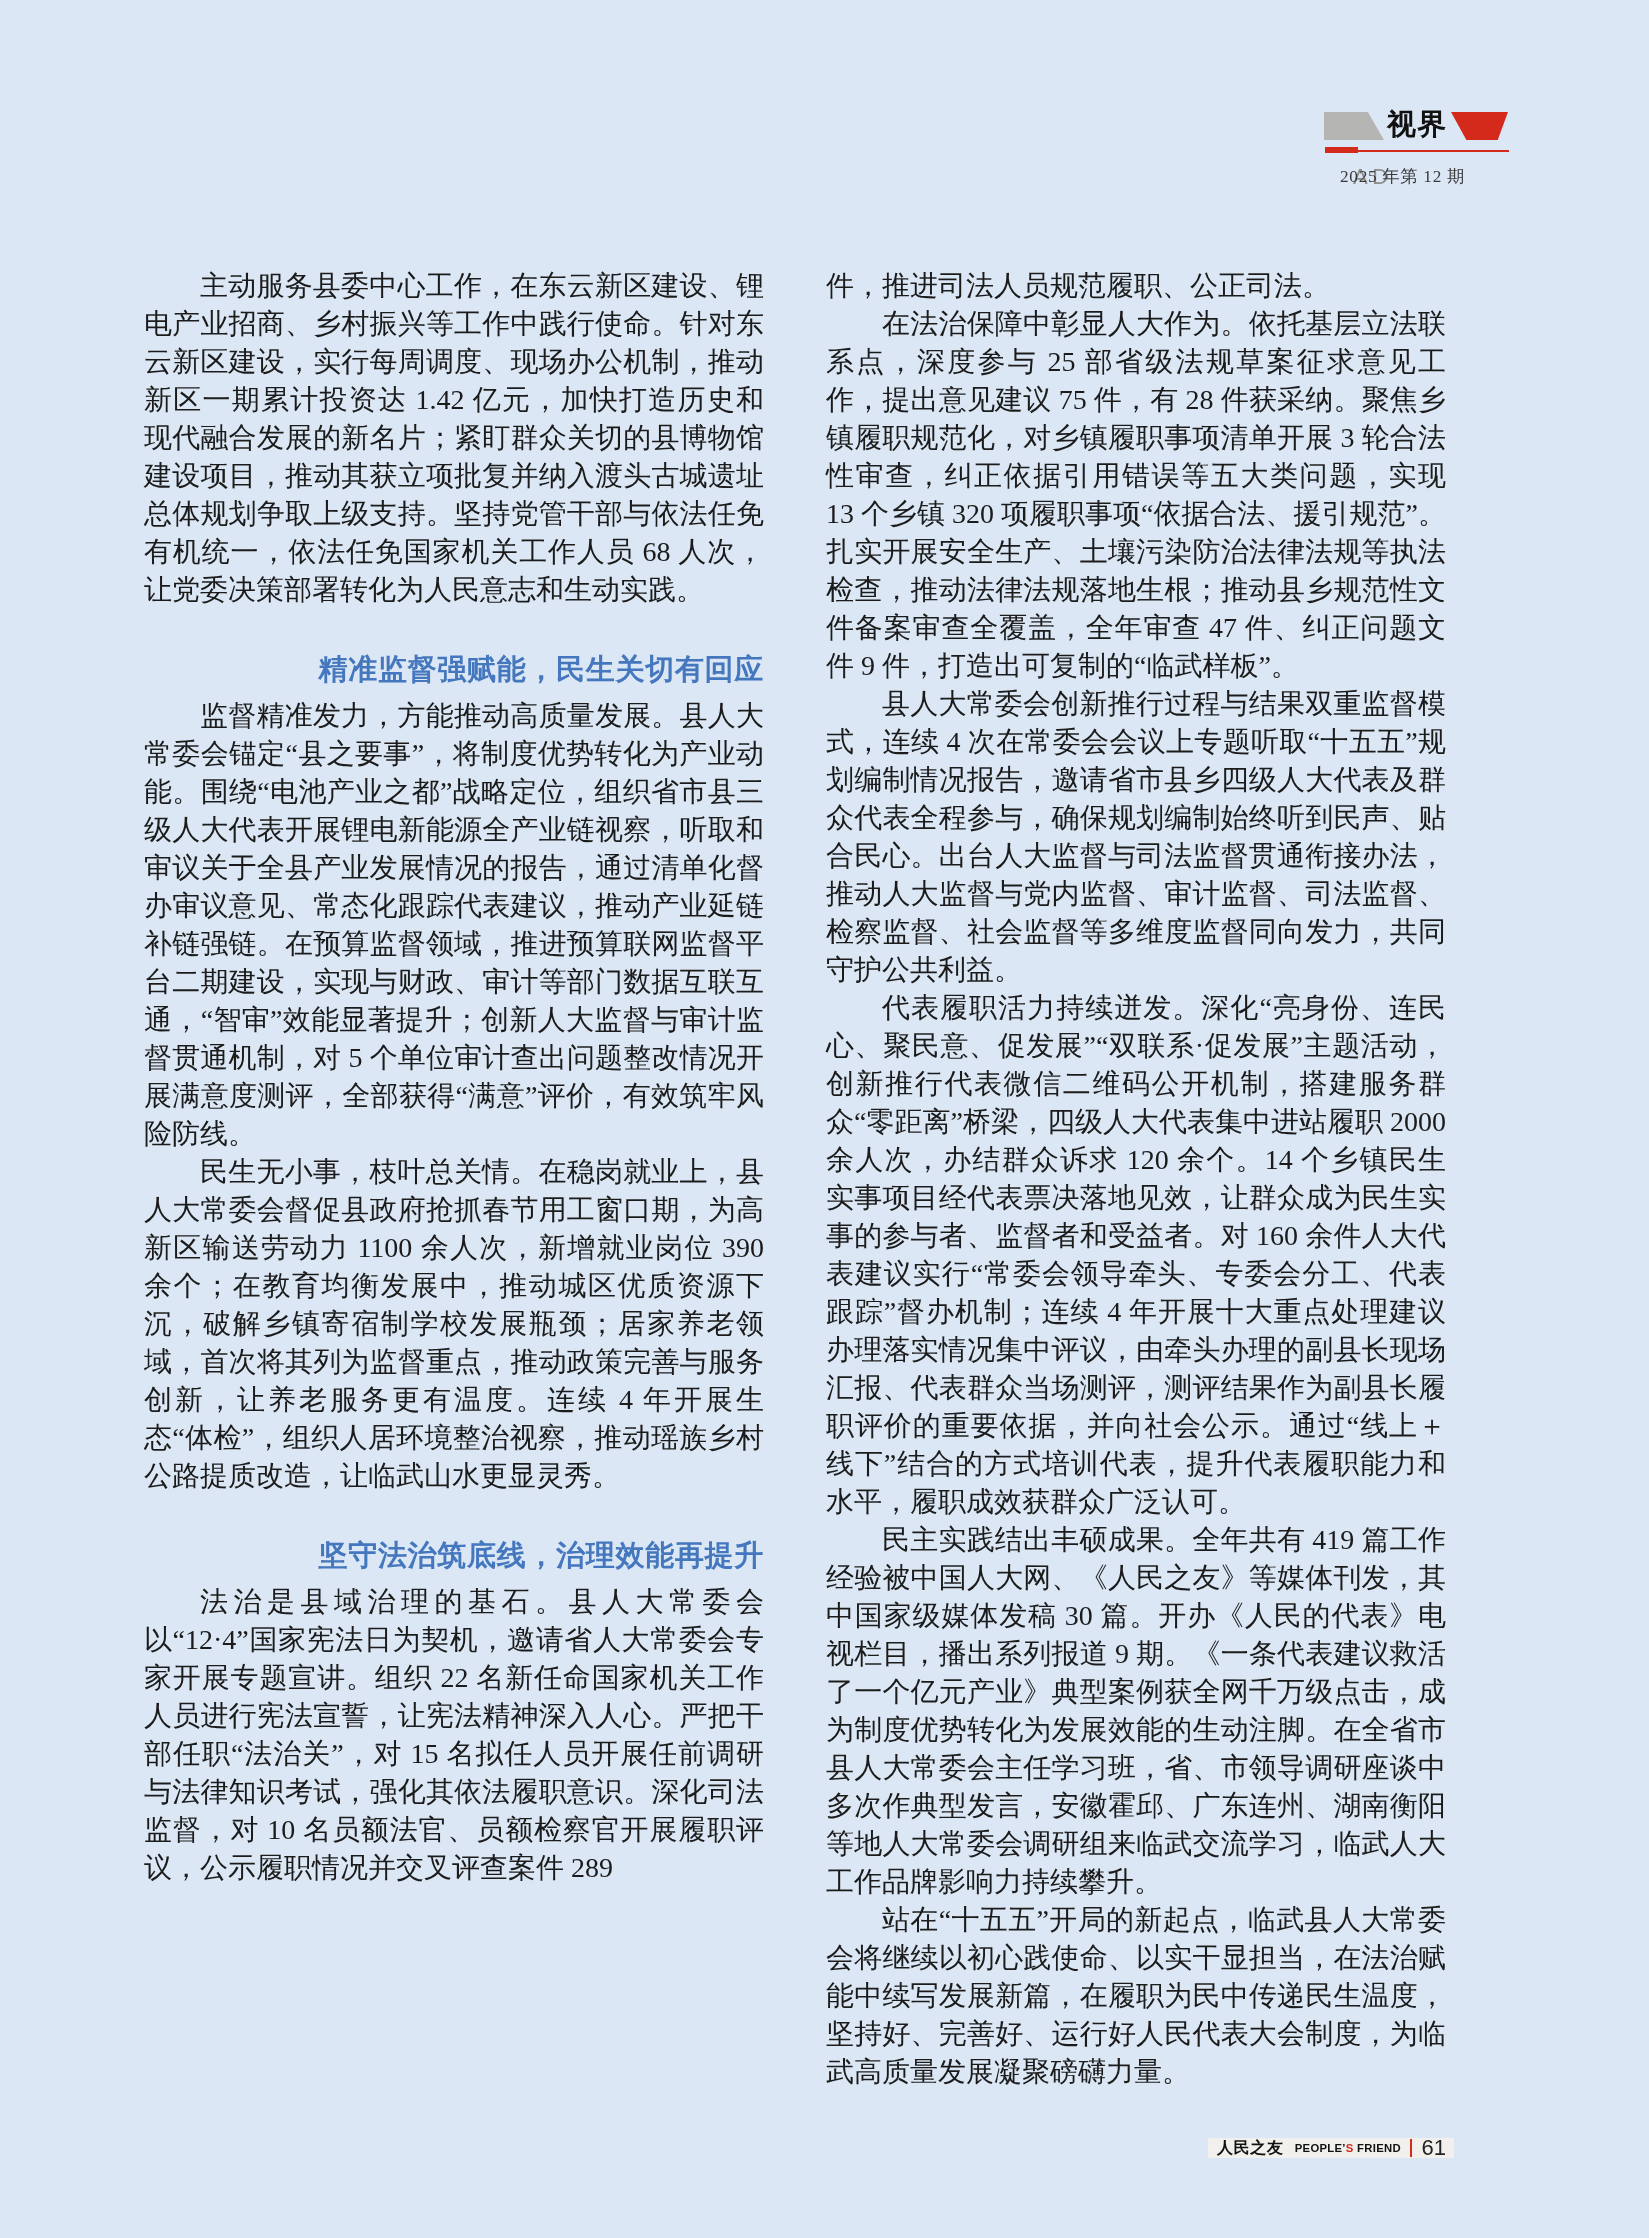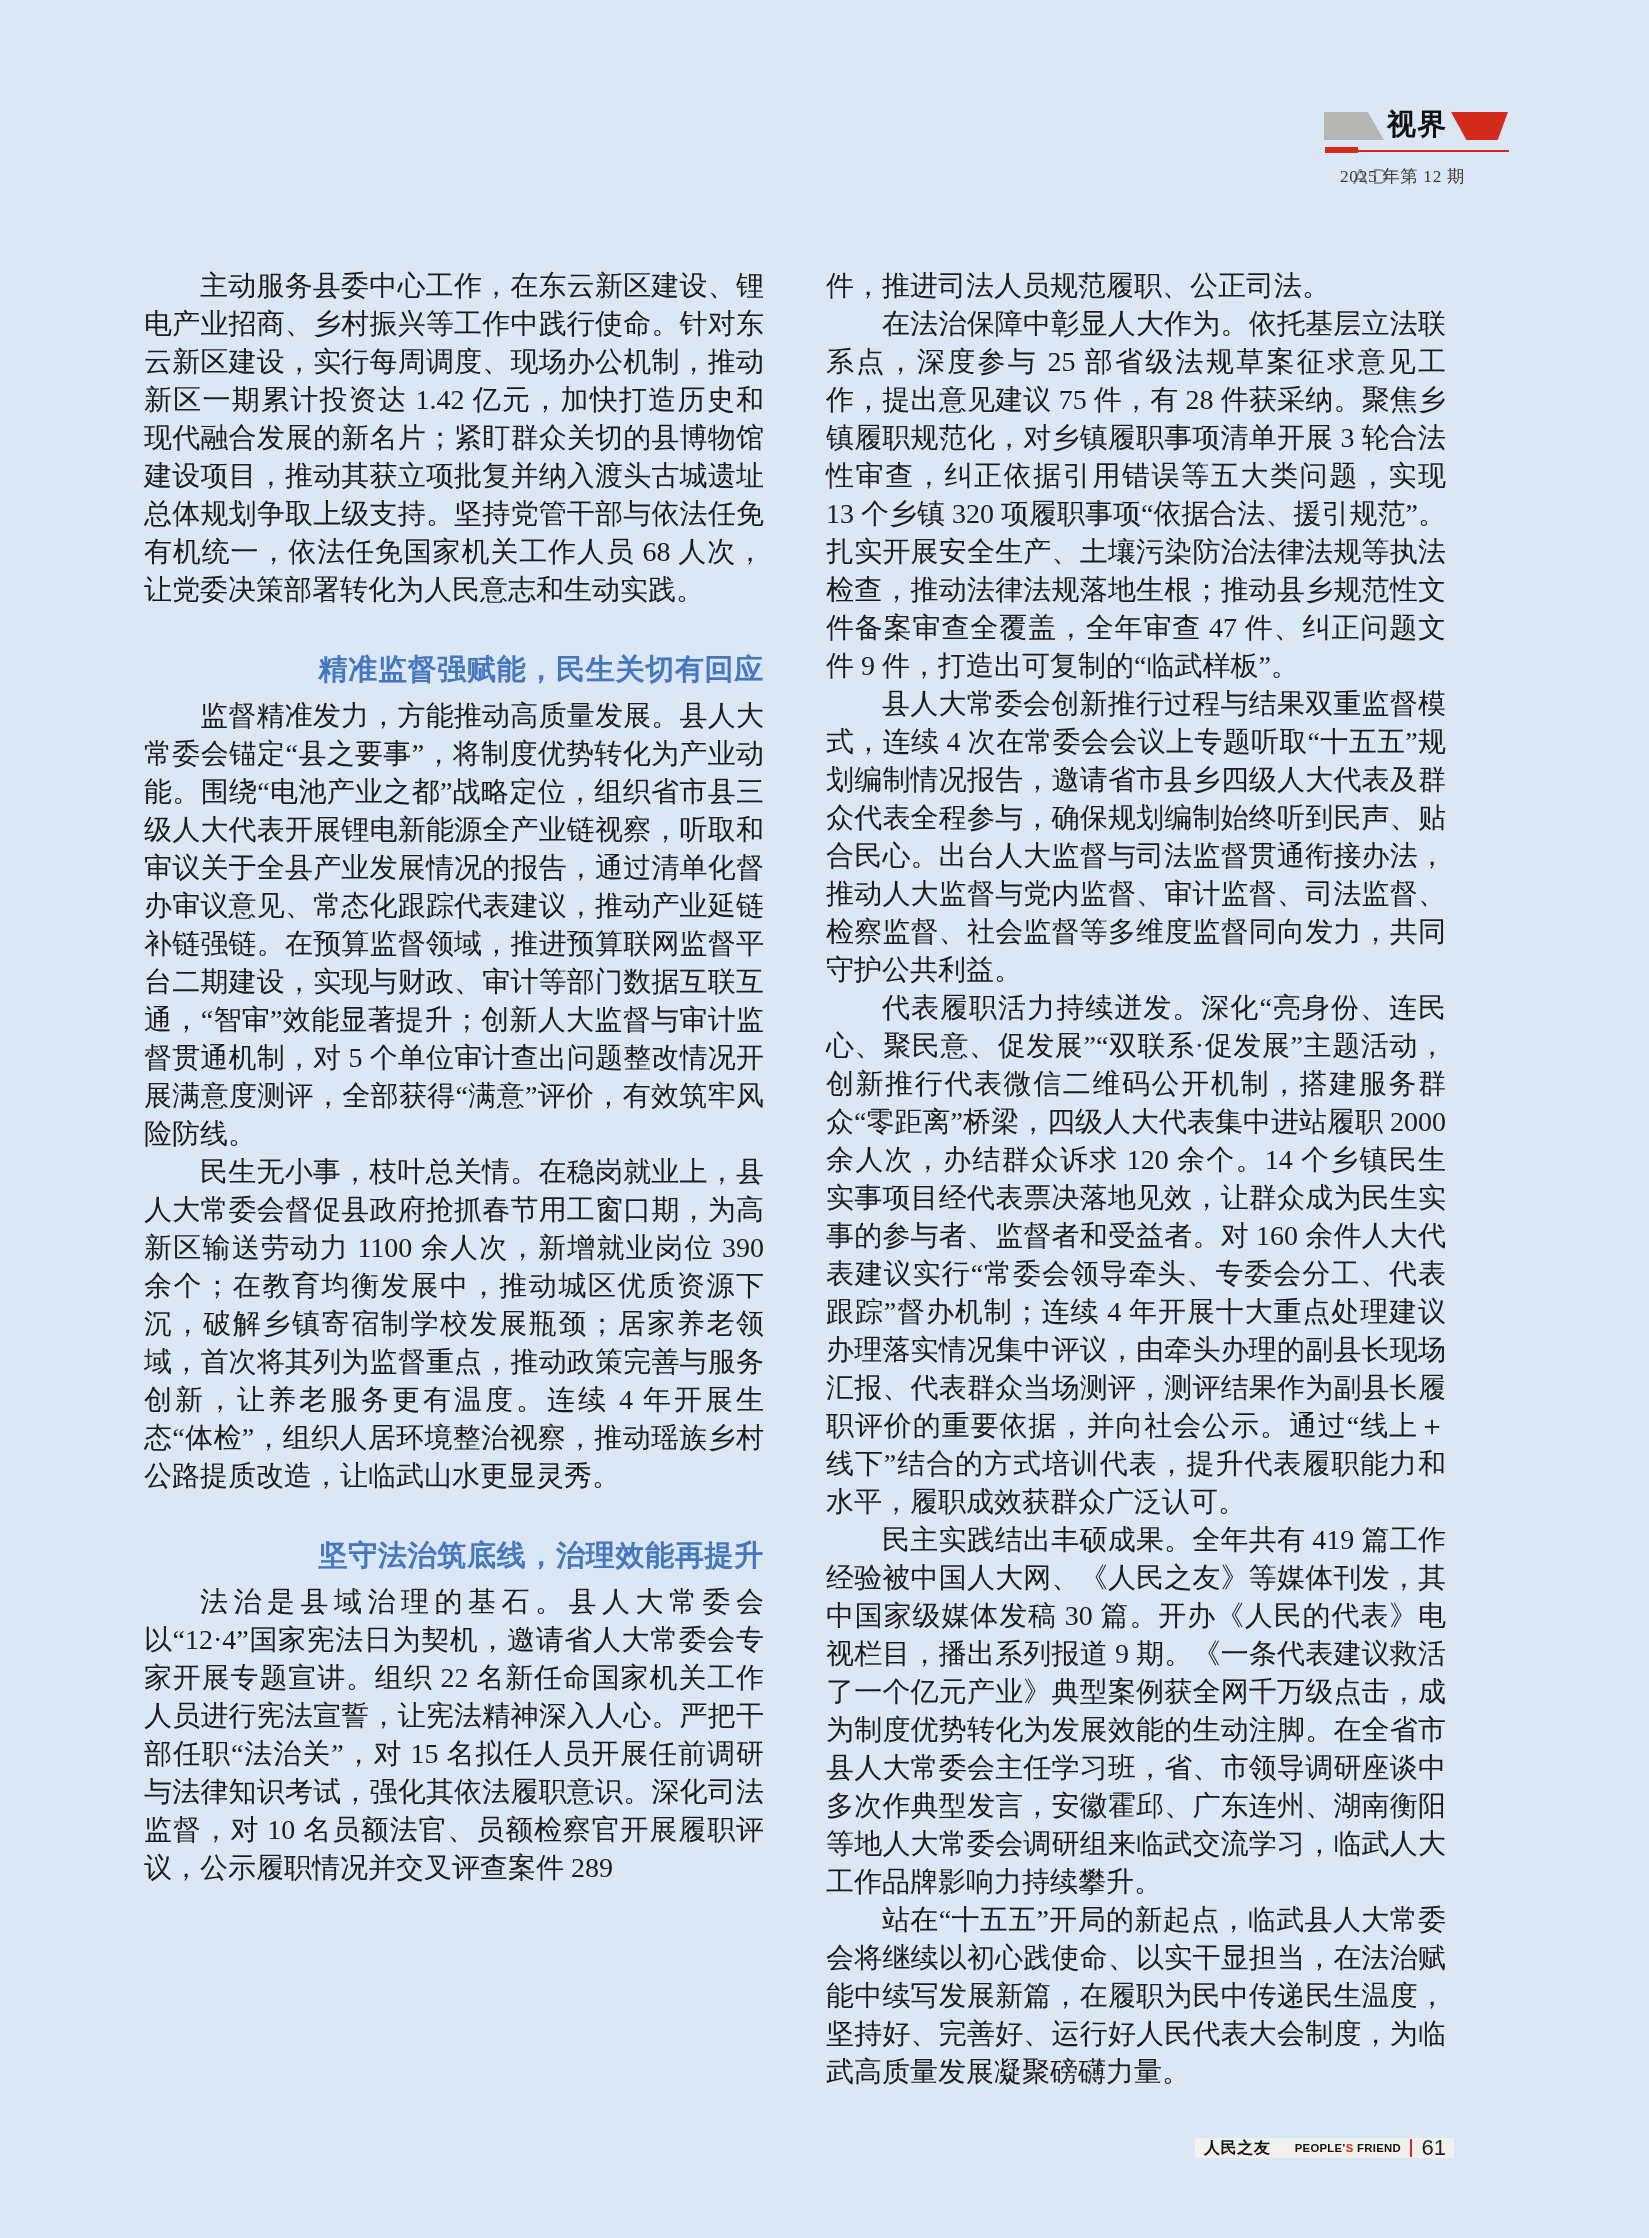--- a/index.html
+++ b/index.html
@@ -77,21 +77,21 @@
     position:absolute;right:195px;top:2138px;height:20px;
     background:var(--footer-bg);
     display:flex;align-items:center;
     padding:0 8px 0 9.3px;white-space:nowrap;
   }
   .footer-cn{
     font-size:16px;color:#111;letter-spacing:0.7px;
     font-family:"Liberation Serif","DejaVu Serif",serif;font-weight:700;
   }
   .footer-en{
-    margin-left:24px;
+    margin-left:11px;
     font-family:"Liberation Sans","DejaVu Sans",sans-serif;
     font-weight:700;font-size:11.3px;color:#111;letter-spacing:0.3px;
   }
   .footer-en .red-s{color:var(--accent-red);}
   .footer-divider{
     margin-left:8.6px;width:2.7px;height:18px;background:var(--accent-red);
   }
   .footer-num{
     margin-left:9.3px;
     font-family:"Liberation Sans","DejaVu Sans",sans-serif;

